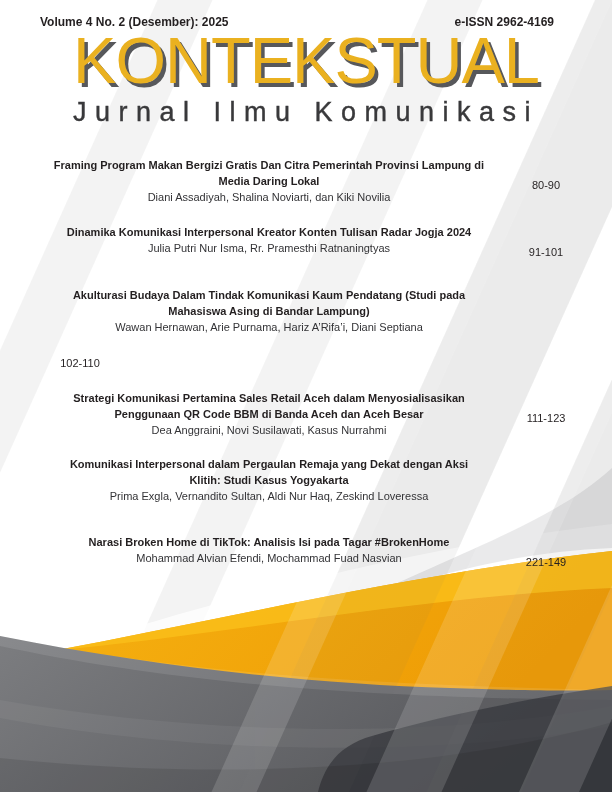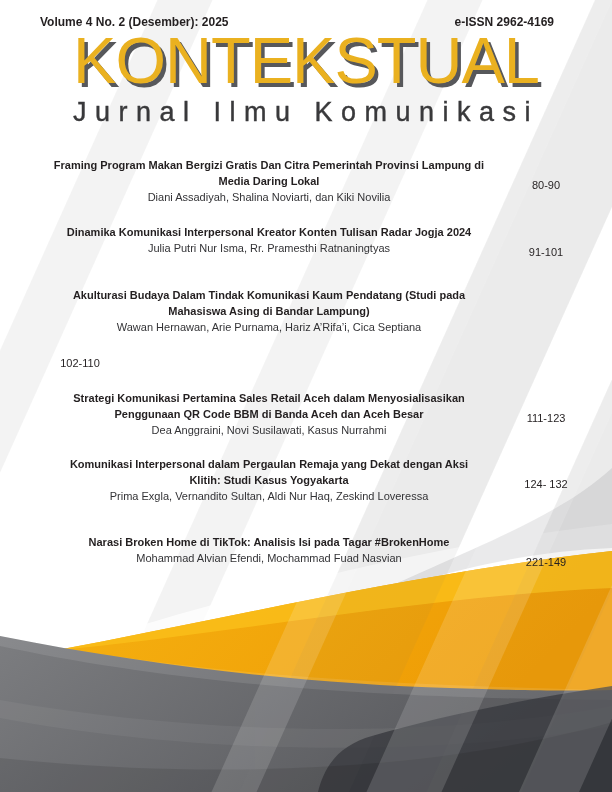--- a/index.html
+++ b/index.html
@@ -133,41 +133,40 @@
           <div class="entry-title">Dinamika Komunikasi Interpersonal Kreator Konten Tulisan Radar Jogja 2024</div>
           <div class="entry-authors">Julia Putri Nur Isma, Rr. Pramesthi Ratnaningtyas</div>
         </div>
         <div class="entry-pages">91-101</div>
       </div>
 
       <div class="entry">
         <div class="entry-text">
           <div class="entry-title">Akulturasi Budaya Dalam Tindak Komunikasi Kaum Pendatang (Studi pada
 Mahasiswa Asing di Bandar Lampung)</div>
-          <div class="entry-authors">Wawan Hernawan, Arie Purnama, Hariz A’Rifa’i, Cica Septiana</div>
+          <div class="entry-authors">Wawan Hernawan, Arie Purnama, Hariz A’Rifa’i, Diani Septiana</div>
         </div>
         <div class="entry-pages">102-110</div>
       </div>
 
       <div class="entry">
         <div class="entry-text">
           <div class="entry-title">Strategi Komunikasi Pertamina Sales Retail Aceh dalam Menyosialisasikan
 Penggunaan QR Code BBM di Banda Aceh dan Aceh Besar</div>
           <div class="entry-authors">Dea Anggraini, Novi Susilawati, Kasus Nurrahmi</div>
         </div>
         <div class="entry-pages">111-123</div>
       </div>
 
       <div class="entry">
         <div class="entry-text">
           <div class="entry-title">Komunikasi Interpersonal dalam Pergaulan Remaja yang Dekat dengan Aksi
 Klitih: Studi Kasus Yogyakarta</div>
           <div class="entry-authors">Prima Exgla, Vernandito Sultan, Aldi Nur Haq, Zeskind Loveressa</div>
         </div>
-        <div class="entry-pages">124- 132</div>
       </div>
 
       <div class="entry">
         <div class="entry-text">
           <div class="entry-title">Narasi Broken Home di TikTok: Analisis Isi pada Tagar #BrokenHome</div>
           <div class="entry-authors">Mohammad Alvian Efendi, Mochammad Fuad Nasvian</div>
         </div>
         <div class="entry-pages">221-149</div>
       </div>
 

